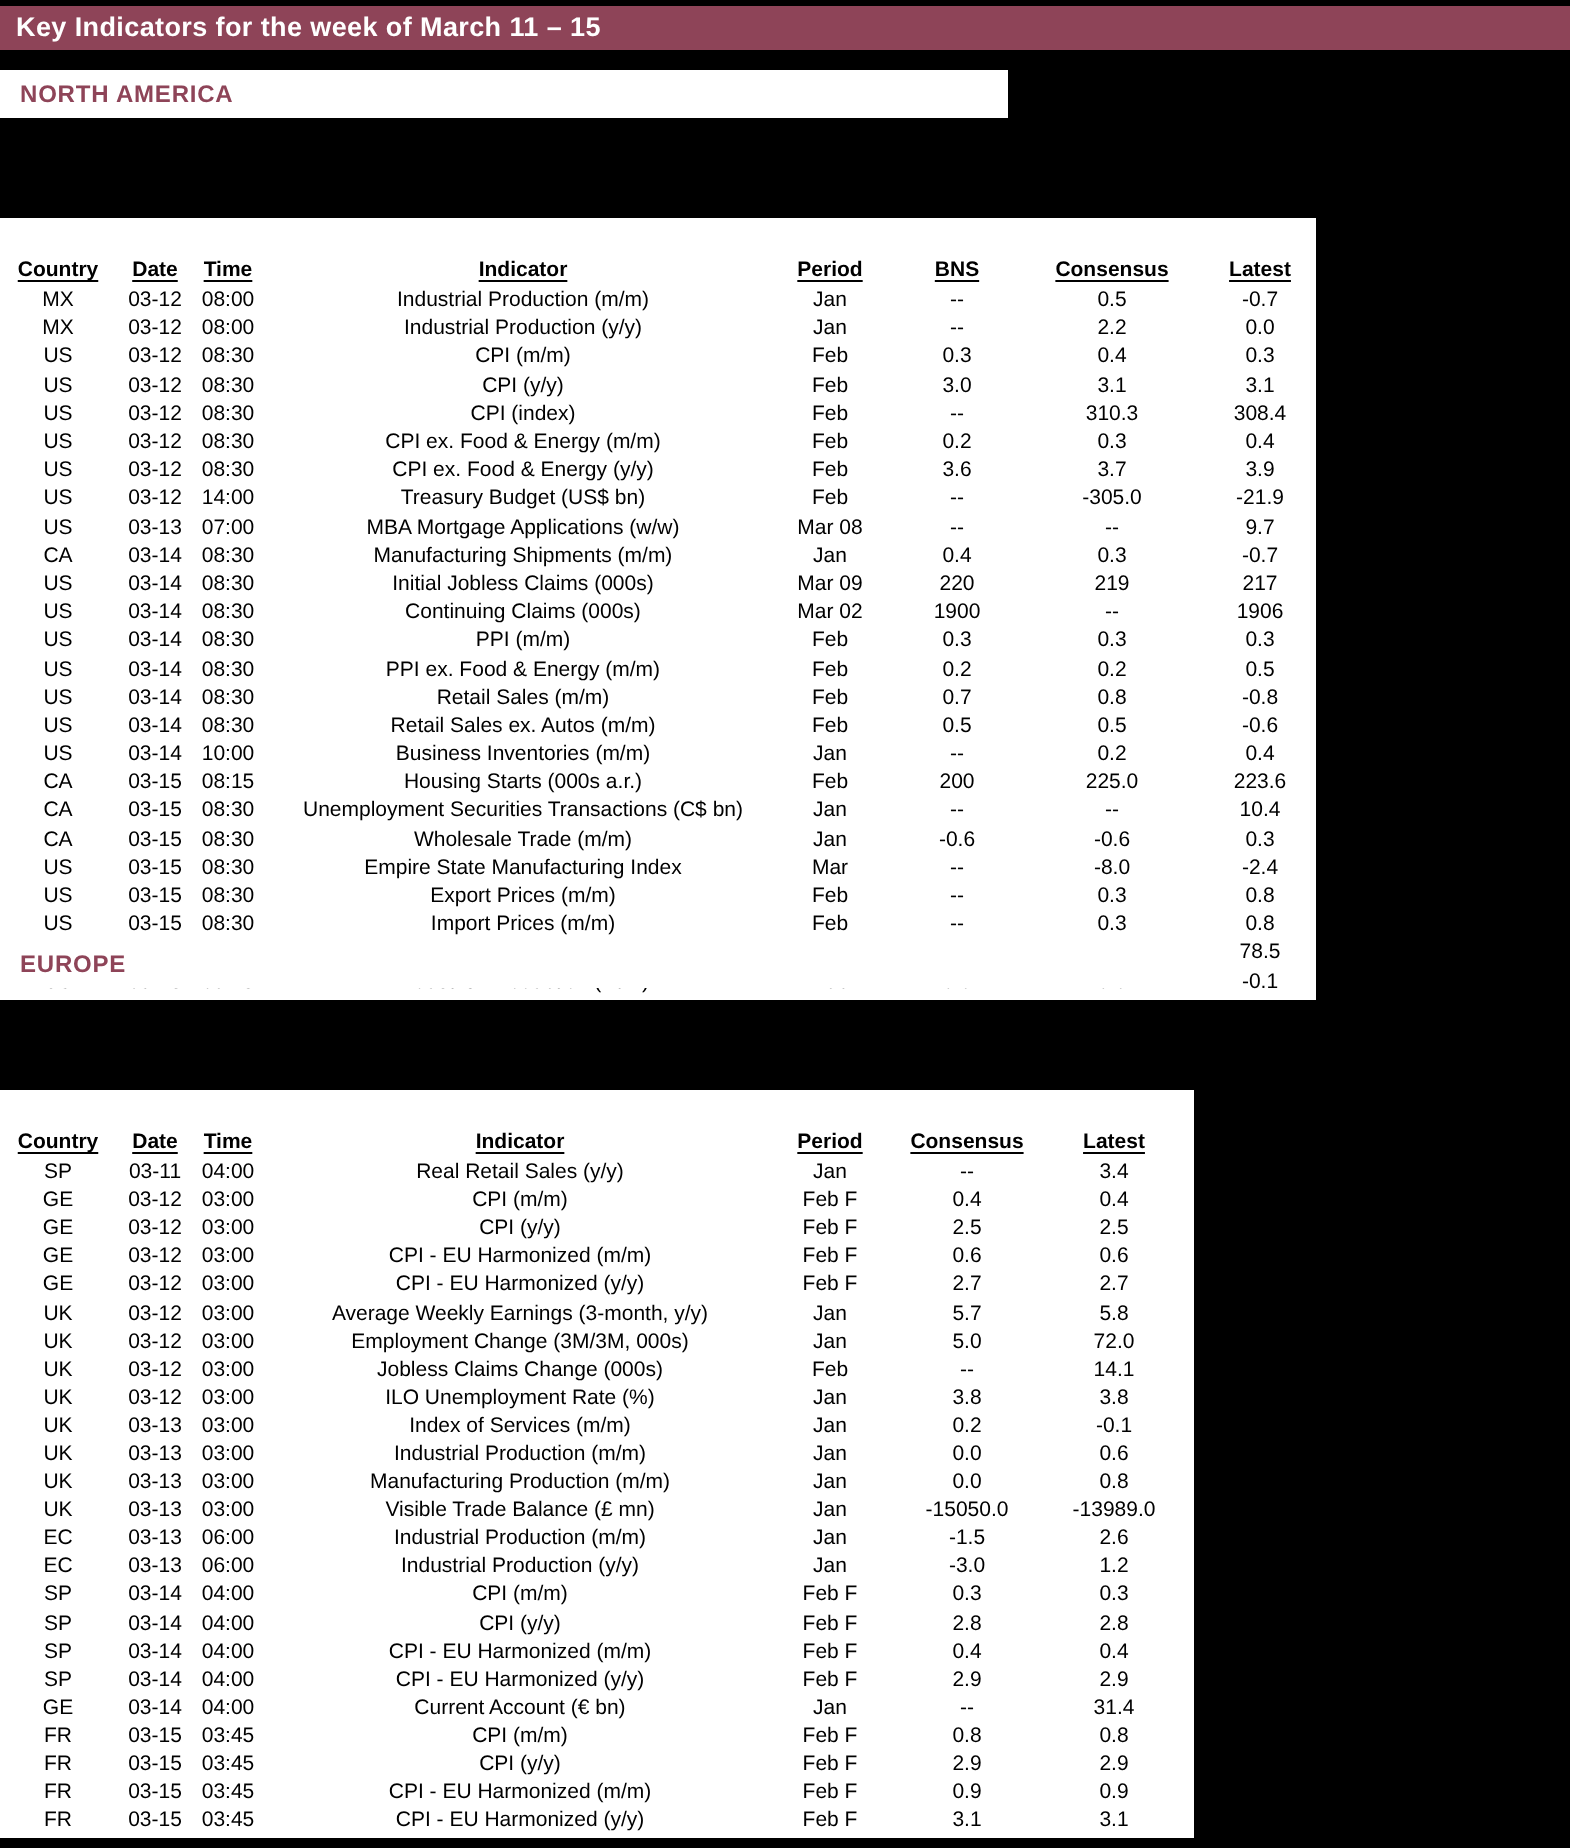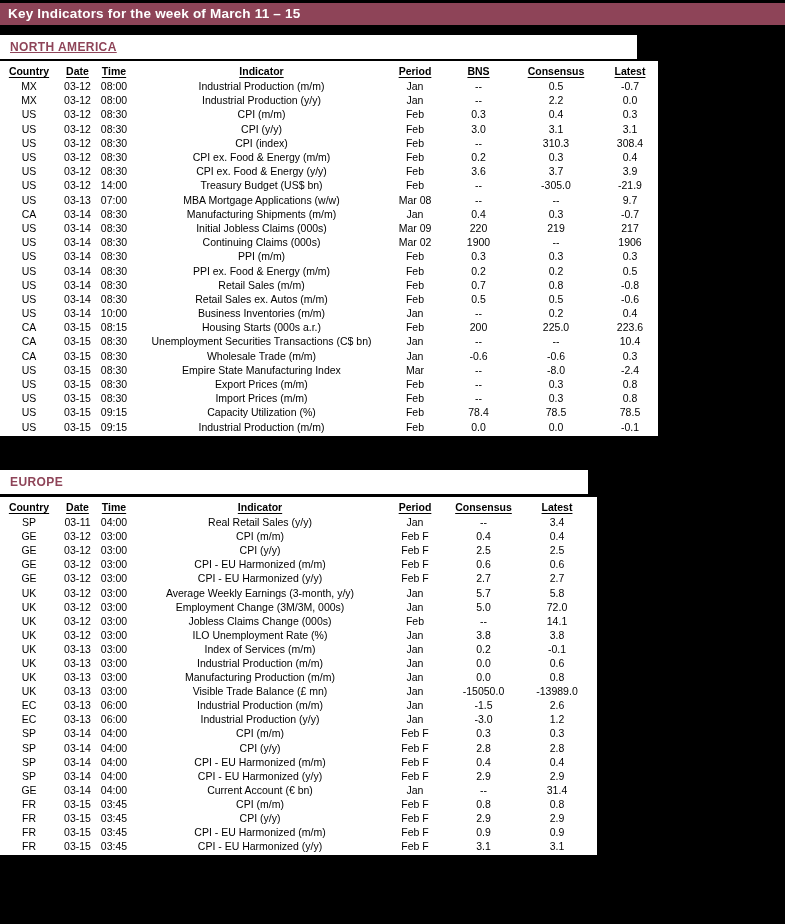--- a/index.html
+++ b/index.html
@@ -31,27 +31,28 @@
   .section-label {
     position: absolute; left: 0; height: 24px;
     background: var(--panel-bg);
     color: var(--accent);
     font-weight: bold;
     font-size: 12px;
     line-height: 24px;
     padding-left: 10px;
     letter-spacing: 0.4px;
   }
-  #na-label { top: 35px; width: 637px; text-decoration: underline; }
+  #na-label { top: 35px; width: 504px; }
   #eu-label { top: 470px; width: 588px; }
   .panel {
     position: absolute; left: 0;
     background: var(--panel-bg);
-    padding-top: 2px;
+    padding-top: 18px;
     padding-bottom: 2px;
+    margin-top: 48px;
   }
   #na-panel { top: 61px; width: 658px; }
   #eu-panel { top: 497px; width: 597px; }
   table {
     border-collapse: collapse;
     table-layout: fixed;
     width: 100%;
     color: var(--text);
     font-size: 10.5px;
   }

